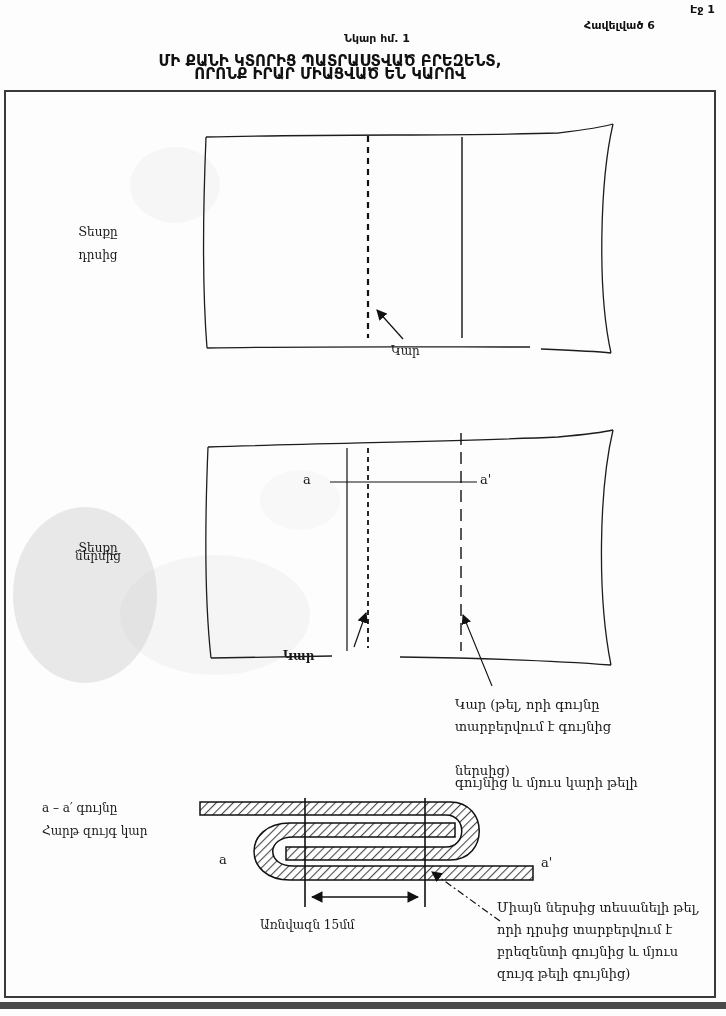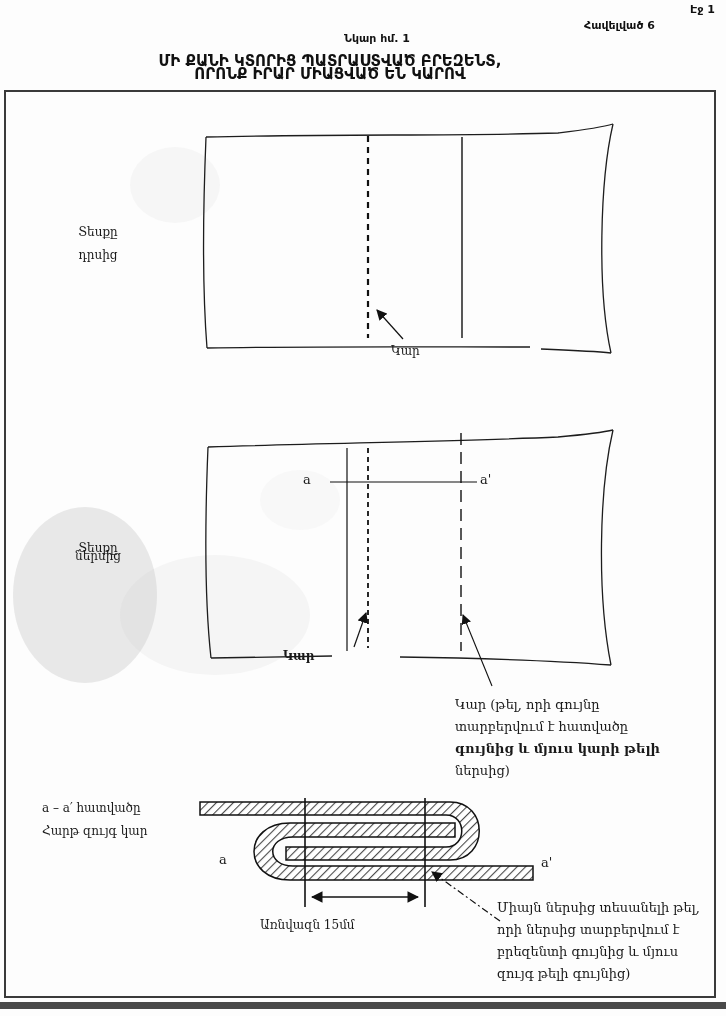--- a/index.html
+++ b/index.html
@@ -100,27 +100,27 @@
   <div class="lbl center" style="left:52px;top:222px;width:92px;">Տեսքը</div>
   <div class="lbl center" style="left:52px;top:245px;width:92px;">դրսից</div>
   <div class="lbl" style="left:391px;top:341px;">Կար</div>
 
   <div class="lbl center" style="left:52px;top:538px;width:92px;">Տեսքը</div>
   <div class="lbl center" style="left:52px;top:546px;width:92px;text-align:center;">ներսից</div>
   <div class="lbl small" style="left:303px;top:469px;">a</div>
   <div class="lbl small" style="left:480px;top:469px;">a'</div>
   <div class="lbl" style="left:283px;top:646px;font-weight:bold;">Կար</div>
   <div class="lbl small" style="left:455px;top:694px;">Կար (թել, որի գույնը</div>
-  <div class="lbl small" style="left:455px;top:716px;">տարբերվում է հատվածը</div>
-  <div class="lbl small" style="left:455px;top:738px;font-weight:bold;">գույնից և մյուս կարի թելի</div>
+  <div class="lbl small" style="left:455px;top:716px;">տարբերվում է գույնից</div>
+  <div class="lbl small" style="left:455px;top:772px;">գույնից և մյուս կարի թելի</div>
   <div class="lbl small" style="left:455px;top:760px;">ներսից)</div>
 
-  <div class="lbl" style="left:42px;top:798px;">a – a′ հատվածը</div>
+  <div class="lbl" style="left:42px;top:798px;">a – a′ գույնը</div>
   <div class="lbl" style="left:42px;top:821px;">Հարթ զույգ կար</div>
   <div class="lbl small" style="left:219px;top:849px;">a</div>
   <div class="lbl small" style="left:541px;top:852px;">a'</div>
   <div class="lbl" style="left:260px;top:915px;font-size:12px;">Առնվազն 15մմ</div>
   <div class="lbl small" style="left:497px;top:897px;">Միայն ներսից տեսանելի թել,</div>
-  <div class="lbl small" style="left:497px;top:919px;">որի ներսից տարբերվում է</div>
+  <div class="lbl small" style="left:497px;top:919px;">որի դրսից տարբերվում է</div>
   <div class="lbl small" style="left:497px;top:941px;">բրեզենտի գույնից և մյուս</div>
   <div class="lbl small" style="left:497px;top:963px;">զույգ թելի գույնից)</div>
 
 </div>
 
 </body></html>

